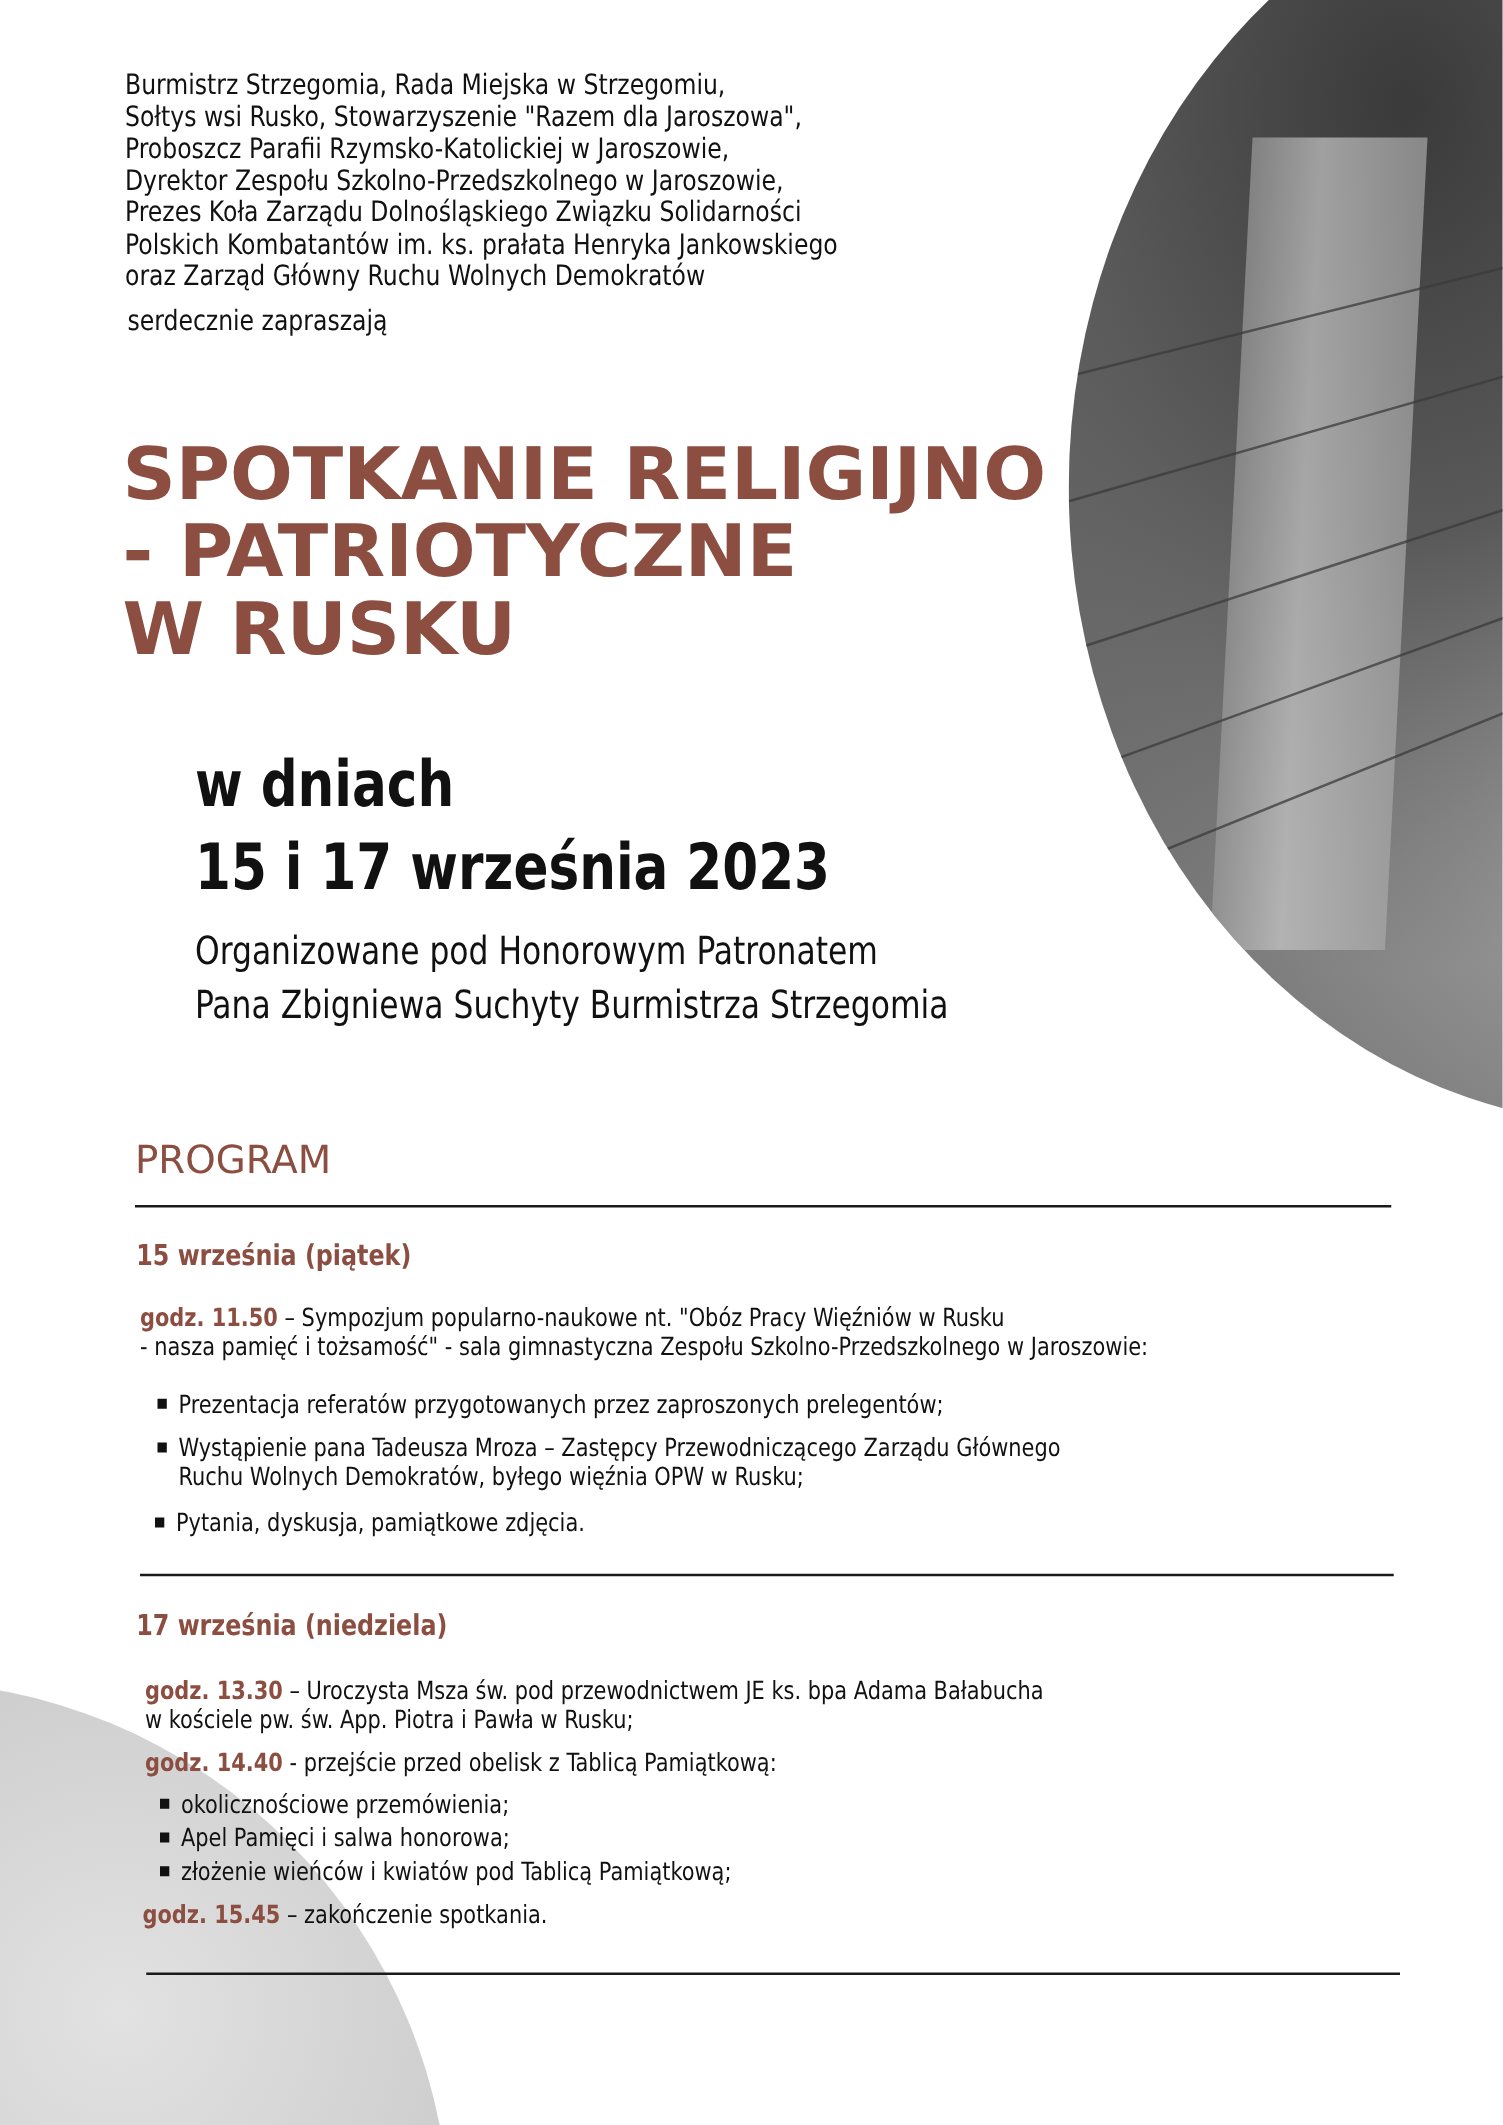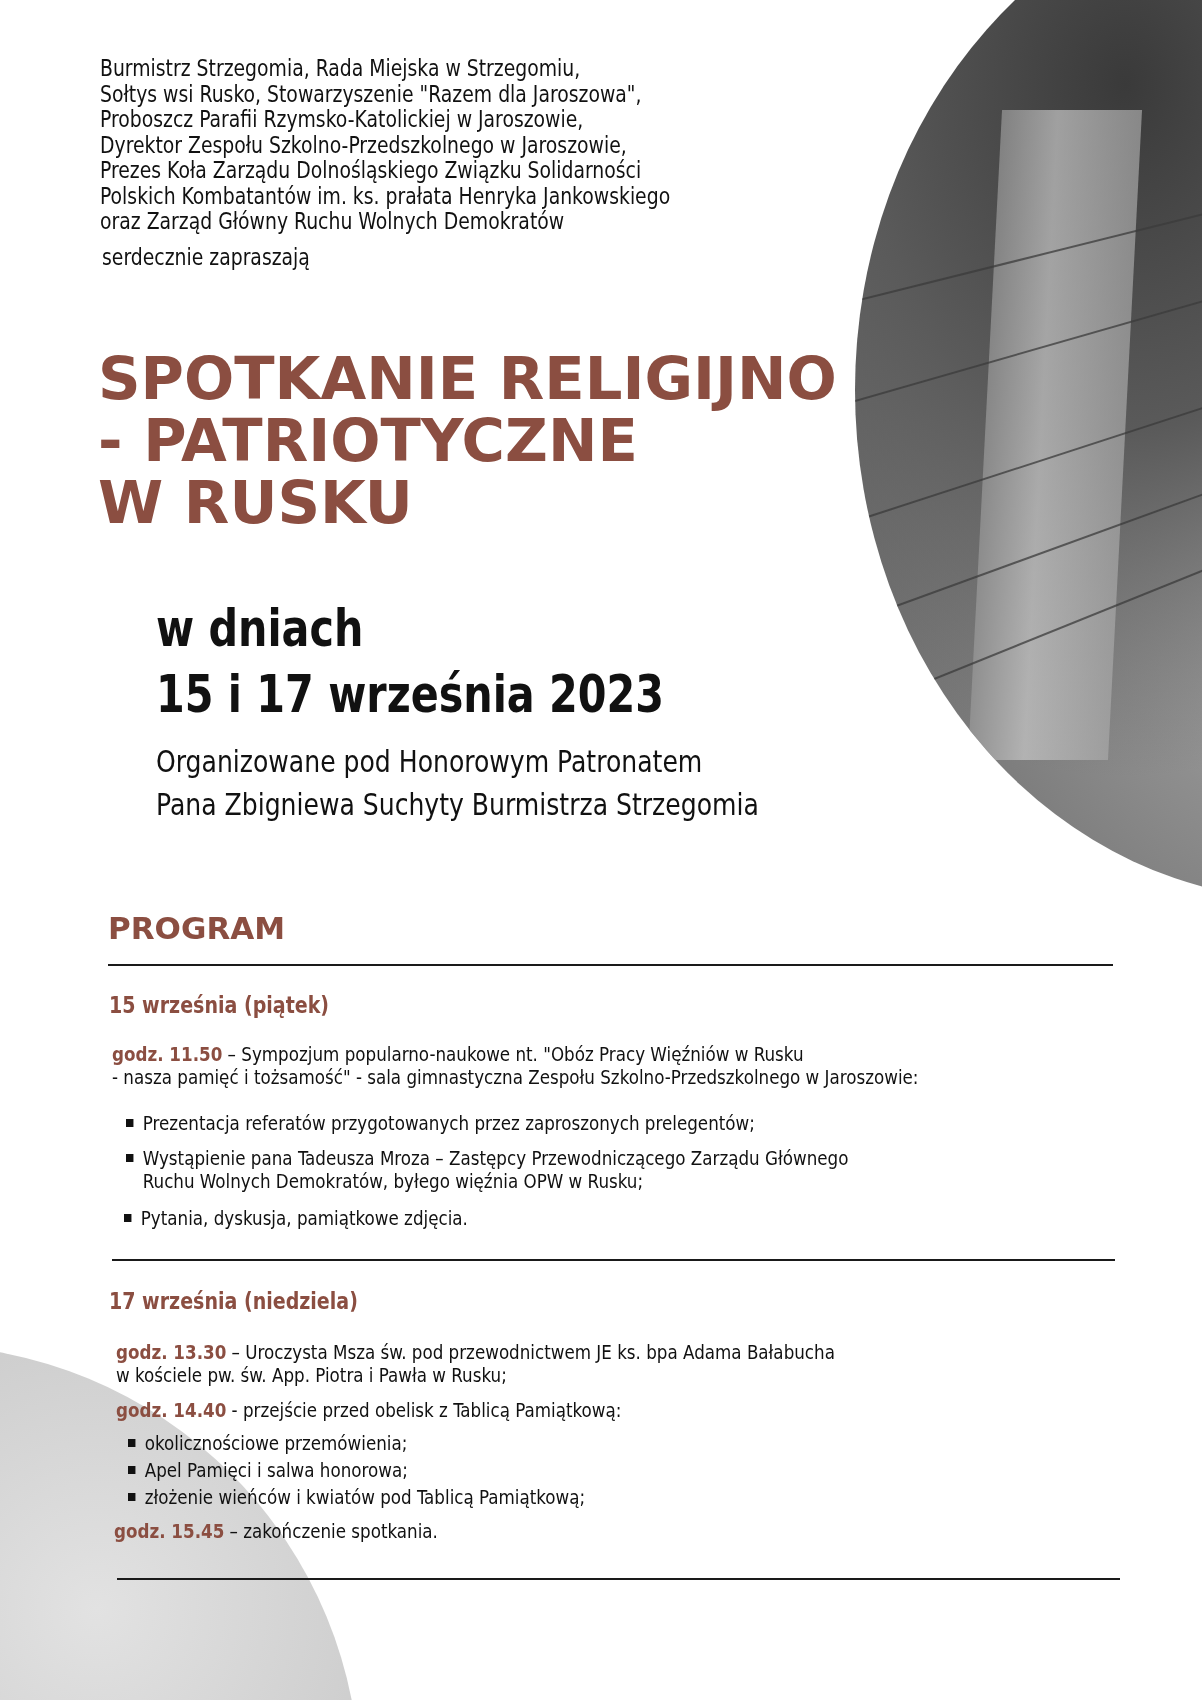--- a/index.html
+++ b/index.html
@@ -66,21 +66,21 @@
     }
     .patron {
       position: absolute; left: 156px; top: 740px;
       font-size: 31px; line-height: 43px;
       transform: scaleX(0.9); transform-origin: left top;
       white-space: nowrap;
     }
     .program-heading {
       position: absolute; left: 108px; top: 910px;
       color: #8b4e41; font-family: "DejaVu Sans", sans-serif;
-      font-weight: 700; font-size: 31px;
+      font-weight: 400; font-size: 31px;
     }
     .rule { position: absolute; height: 2px; background: #1a1a1a; }
     .day-heading {
       position: absolute; left: 109px;
       color: #8b4e41; font-weight: bold; font-size: 23px;
       transform: scaleX(0.92); transform-origin: left top; white-space: nowrap;
     }
     .entry {
       position: absolute; font-size: 20px; line-height: 23px;
       transform: scaleX(0.93); transform-origin: left top; white-space: nowrap;

